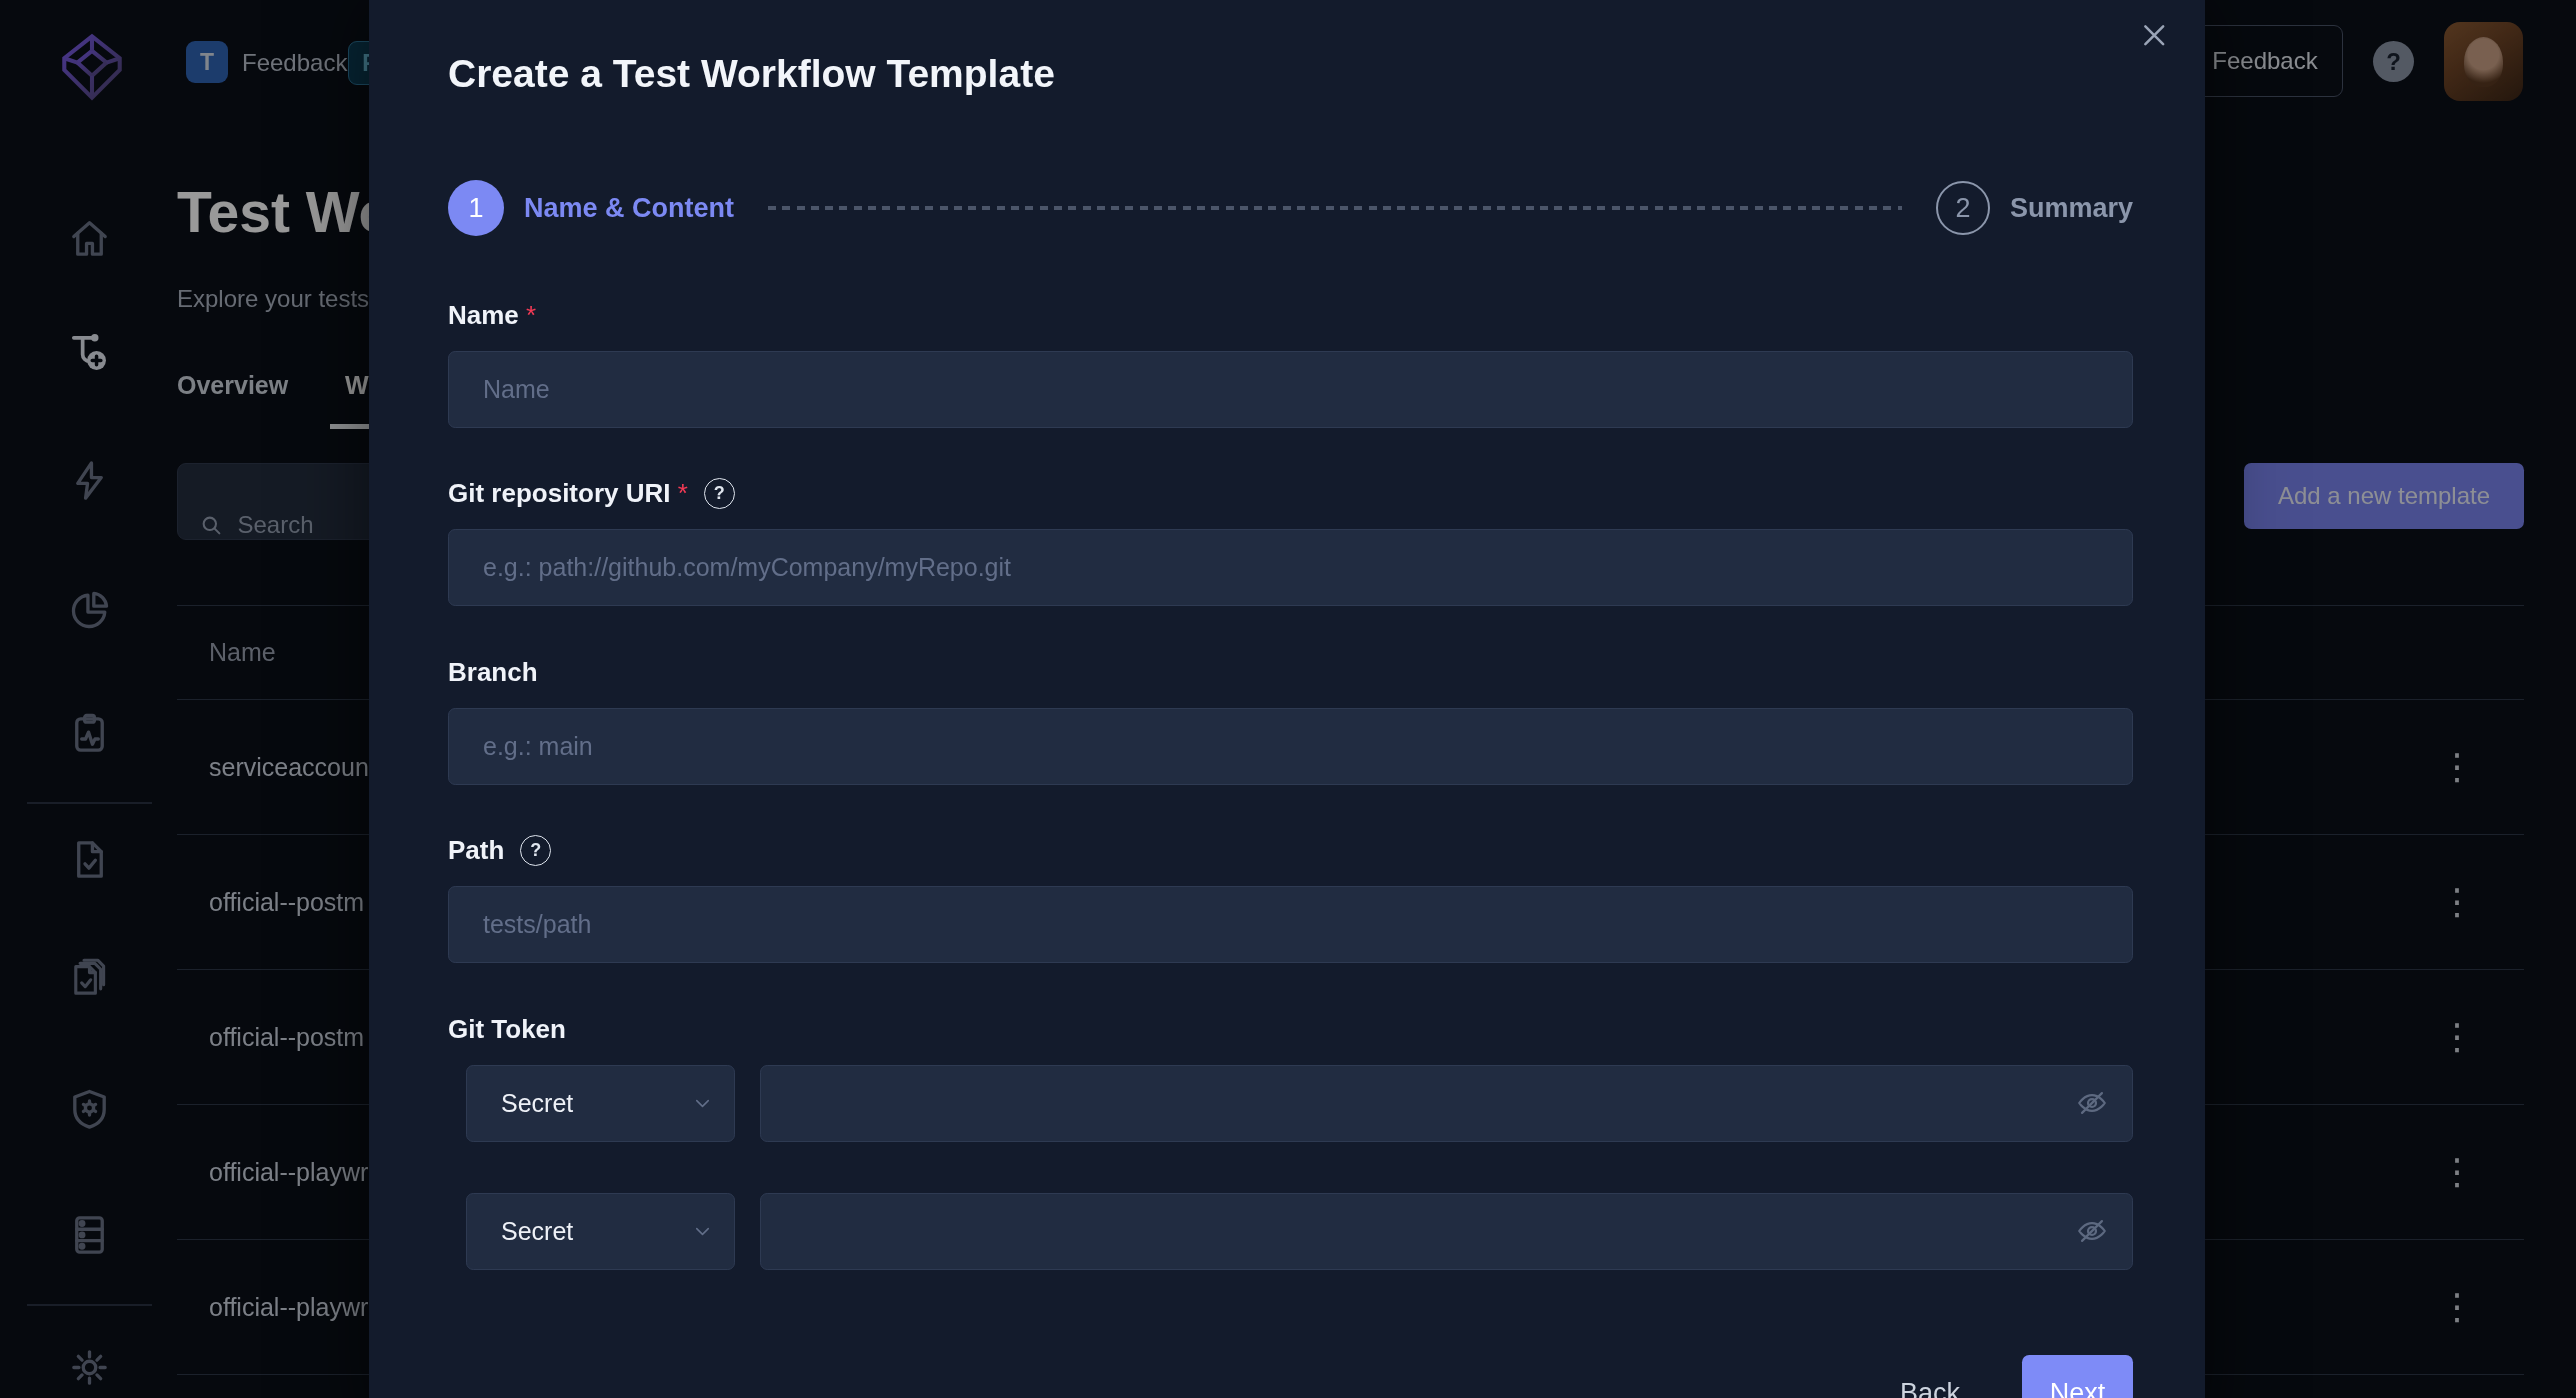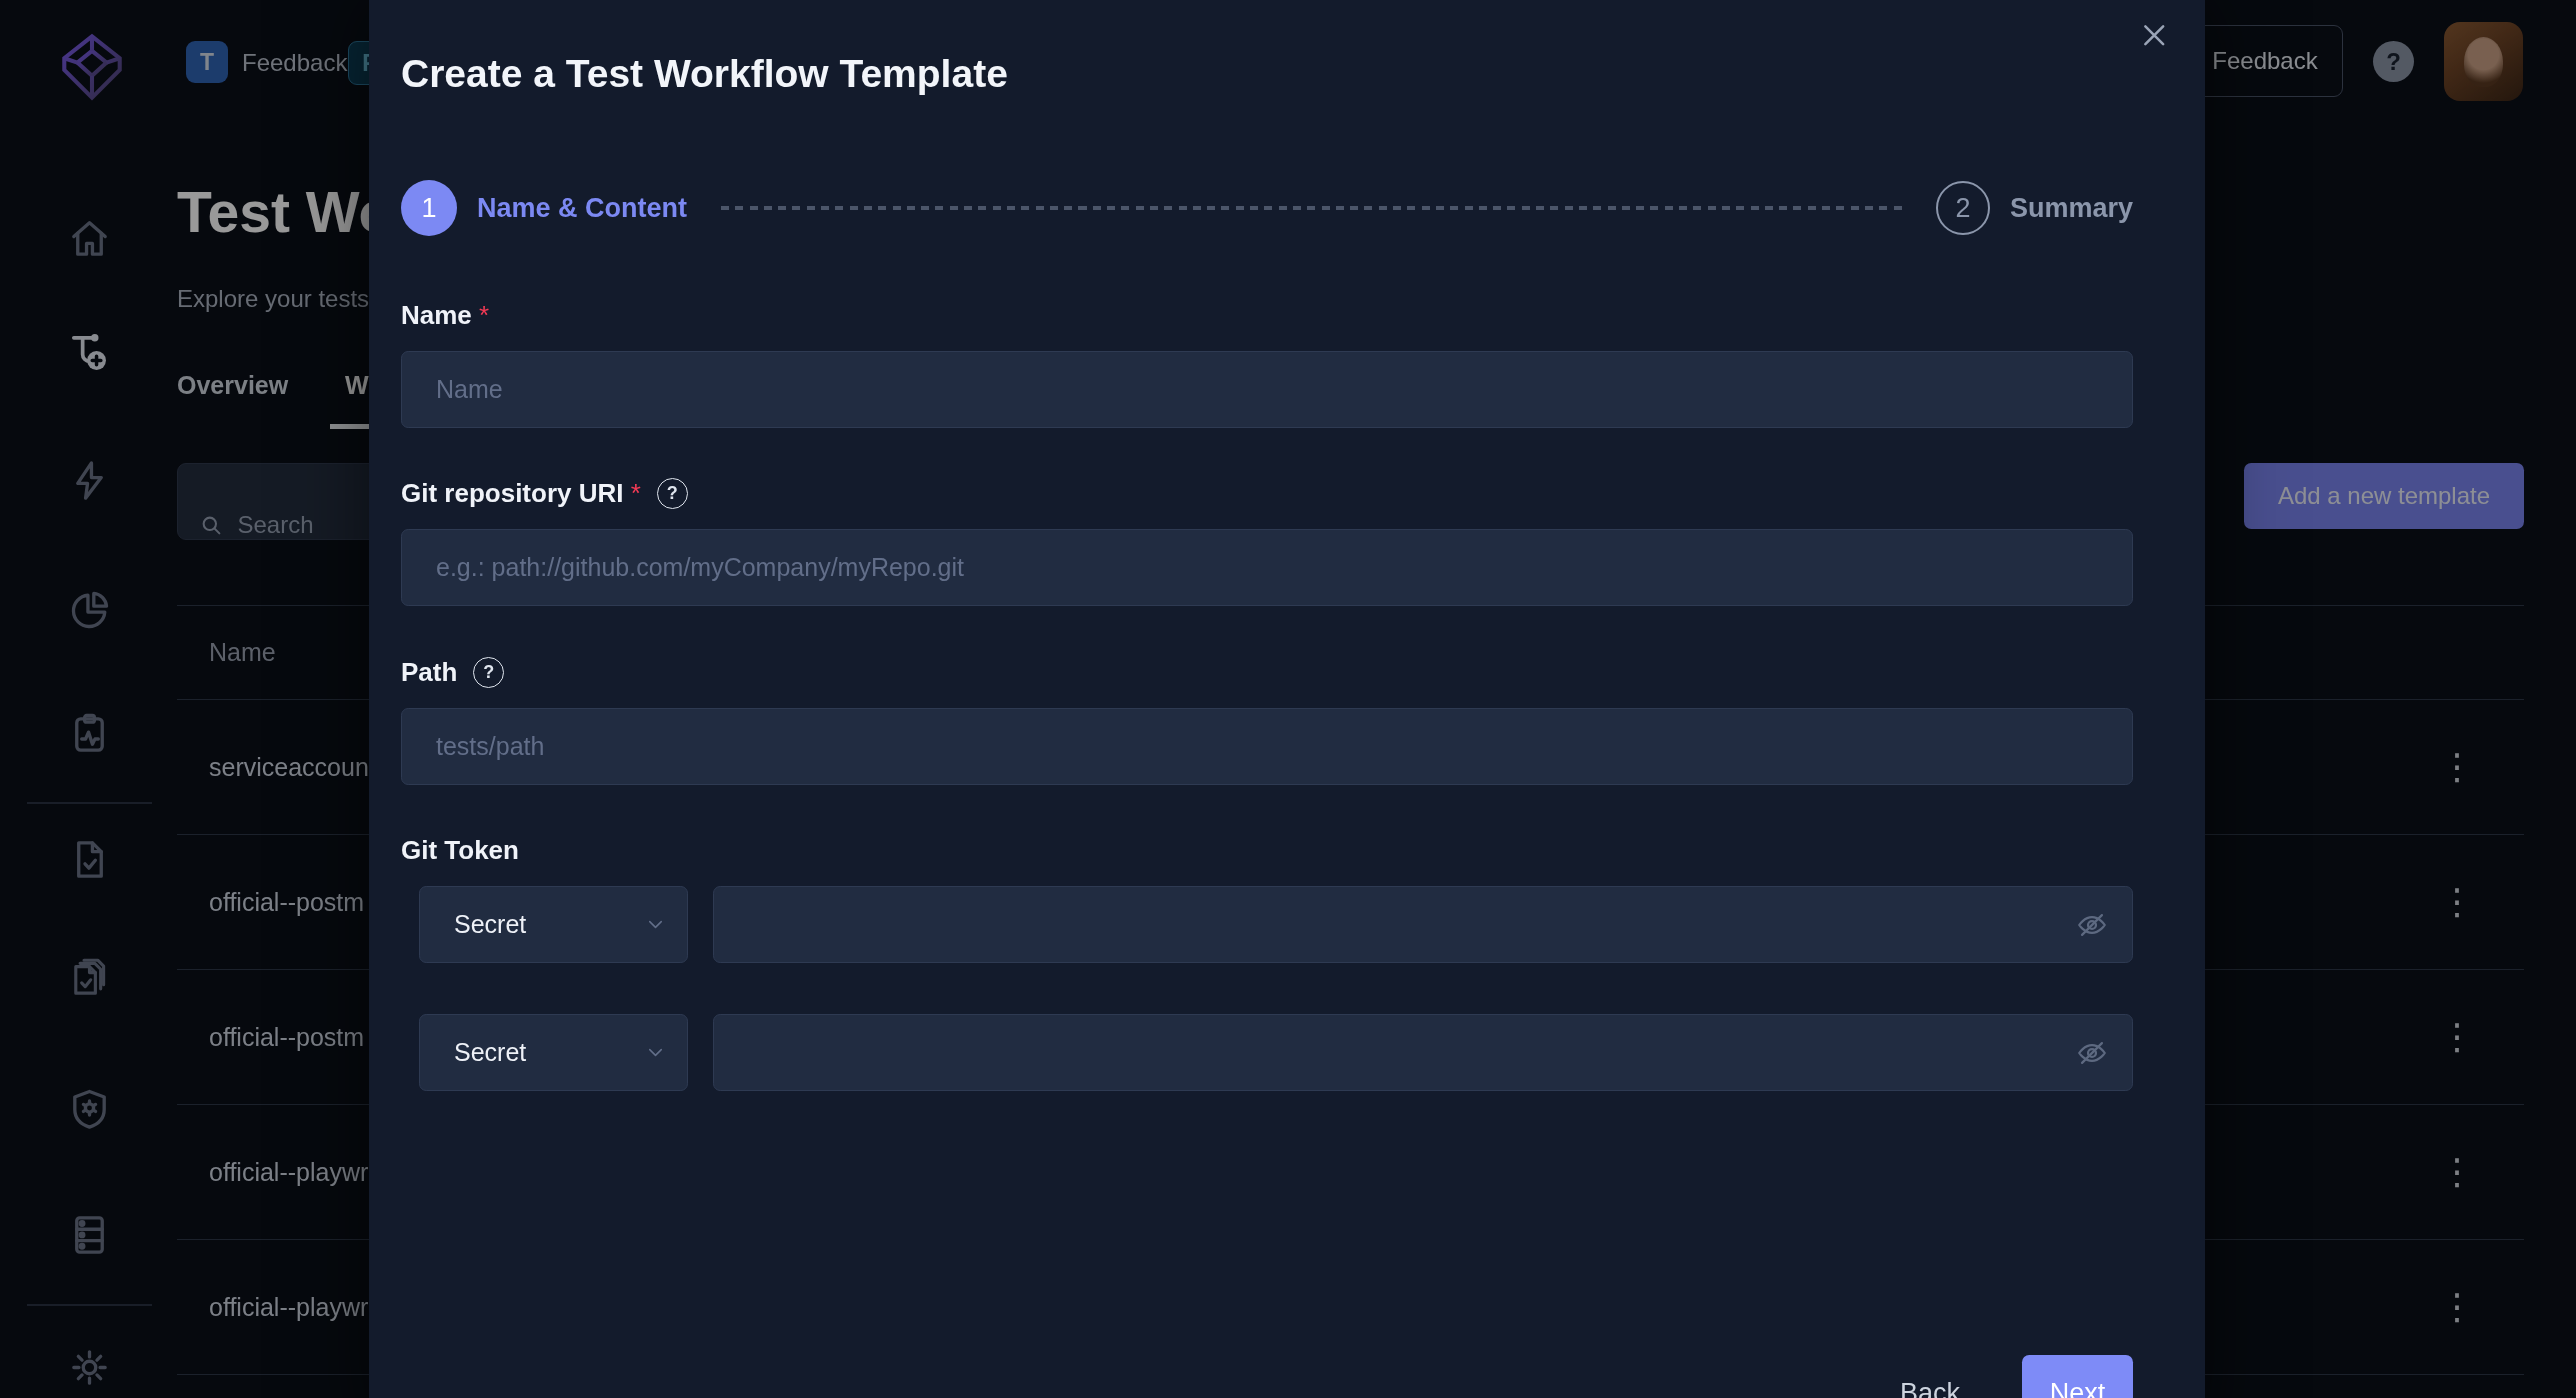--- a/index.html
+++ b/index.html
@@ -49,21 +49,21 @@
     display:flex;align-items:center;}
   .t-head span{margin-left:32px;font-size:25px;color:#99a1b0;}
   .t-row{position:relative;height:134px;border-bottom:0.9px solid #2e3748;display:flex;align-items:center;}
   .t-row .row-name{margin-left:32px;font-size:25px;color:#cfd6e2;}
   .kebab{position:absolute;left:2262px;top:50%;transform:translateY(-50%);font-size:36px;
     color:#d0d5dd;line-height:1;}
   
   .overlay{position:absolute;inset:0;background:rgba(0,0,0,0.40);}
   .modal{position:absolute;left:369px;top:0;width:1836px;height:1434px;background:#131b2c;
     box-shadow:0 0 72px rgba(0,0,0,.55);}
-  .modal-inner{padding:50px 72px 0 32px;position:relative;}
+  .modal-inner{padding:50px 72px 0 79px;position:relative;}
   .modal-close{position:absolute;top:20px;right:36px;width:30.5px;height:30.5px;color:#9aa4b6;cursor:pointer;}
   .modal-close svg{width:100%;height:100%;}
   .modal-title{font-size:39px;line-height:48px;font-weight:700;color:#f2f5fa;}
   .stepper{margin-top:82px;display:flex;align-items:center;}
   .step-circle{width:56px;height:56px;border-radius:50%;display:flex;align-items:center;
     justify-content:center;font-size:27px;flex:none;}
   .step1 .step-circle{background:#7c89f3;color:#ffffff;}
   .step1 .step-label{color:#7c89f3;}
   .step2 .step-circle{background:transparent;border:2.7px solid #8b96ab;color:#8b96ab;
     width:50px;height:50px;}
@@ -292,20 +292,28 @@
           <div class="f-label-row">
             <span class="f-label">Git repository URI</span>
             <span class="req">*</span>
             <span class="help">?</span>
           </div>
           <div class="f-input">
             <span class="ph">e.g.: path://github.com/myCompany/myRepo.git</span>
           </div>
         </div>
 
+        <div class="field">
+          <div class="f-label-row">
+            <span class="f-label">Branch</span>
+          </div>
+          <div class="f-input">
+            <span class="ph">e.g.: main</span>
+          </div>
+        </div>
 
         <div class="field">
           <div class="f-label-row">
             <span class="f-label">Path</span>
             <span class="help">?</span>
           </div>
           <div class="f-input">
             <span class="ph">tests/path</span>
           </div>
         </div>

